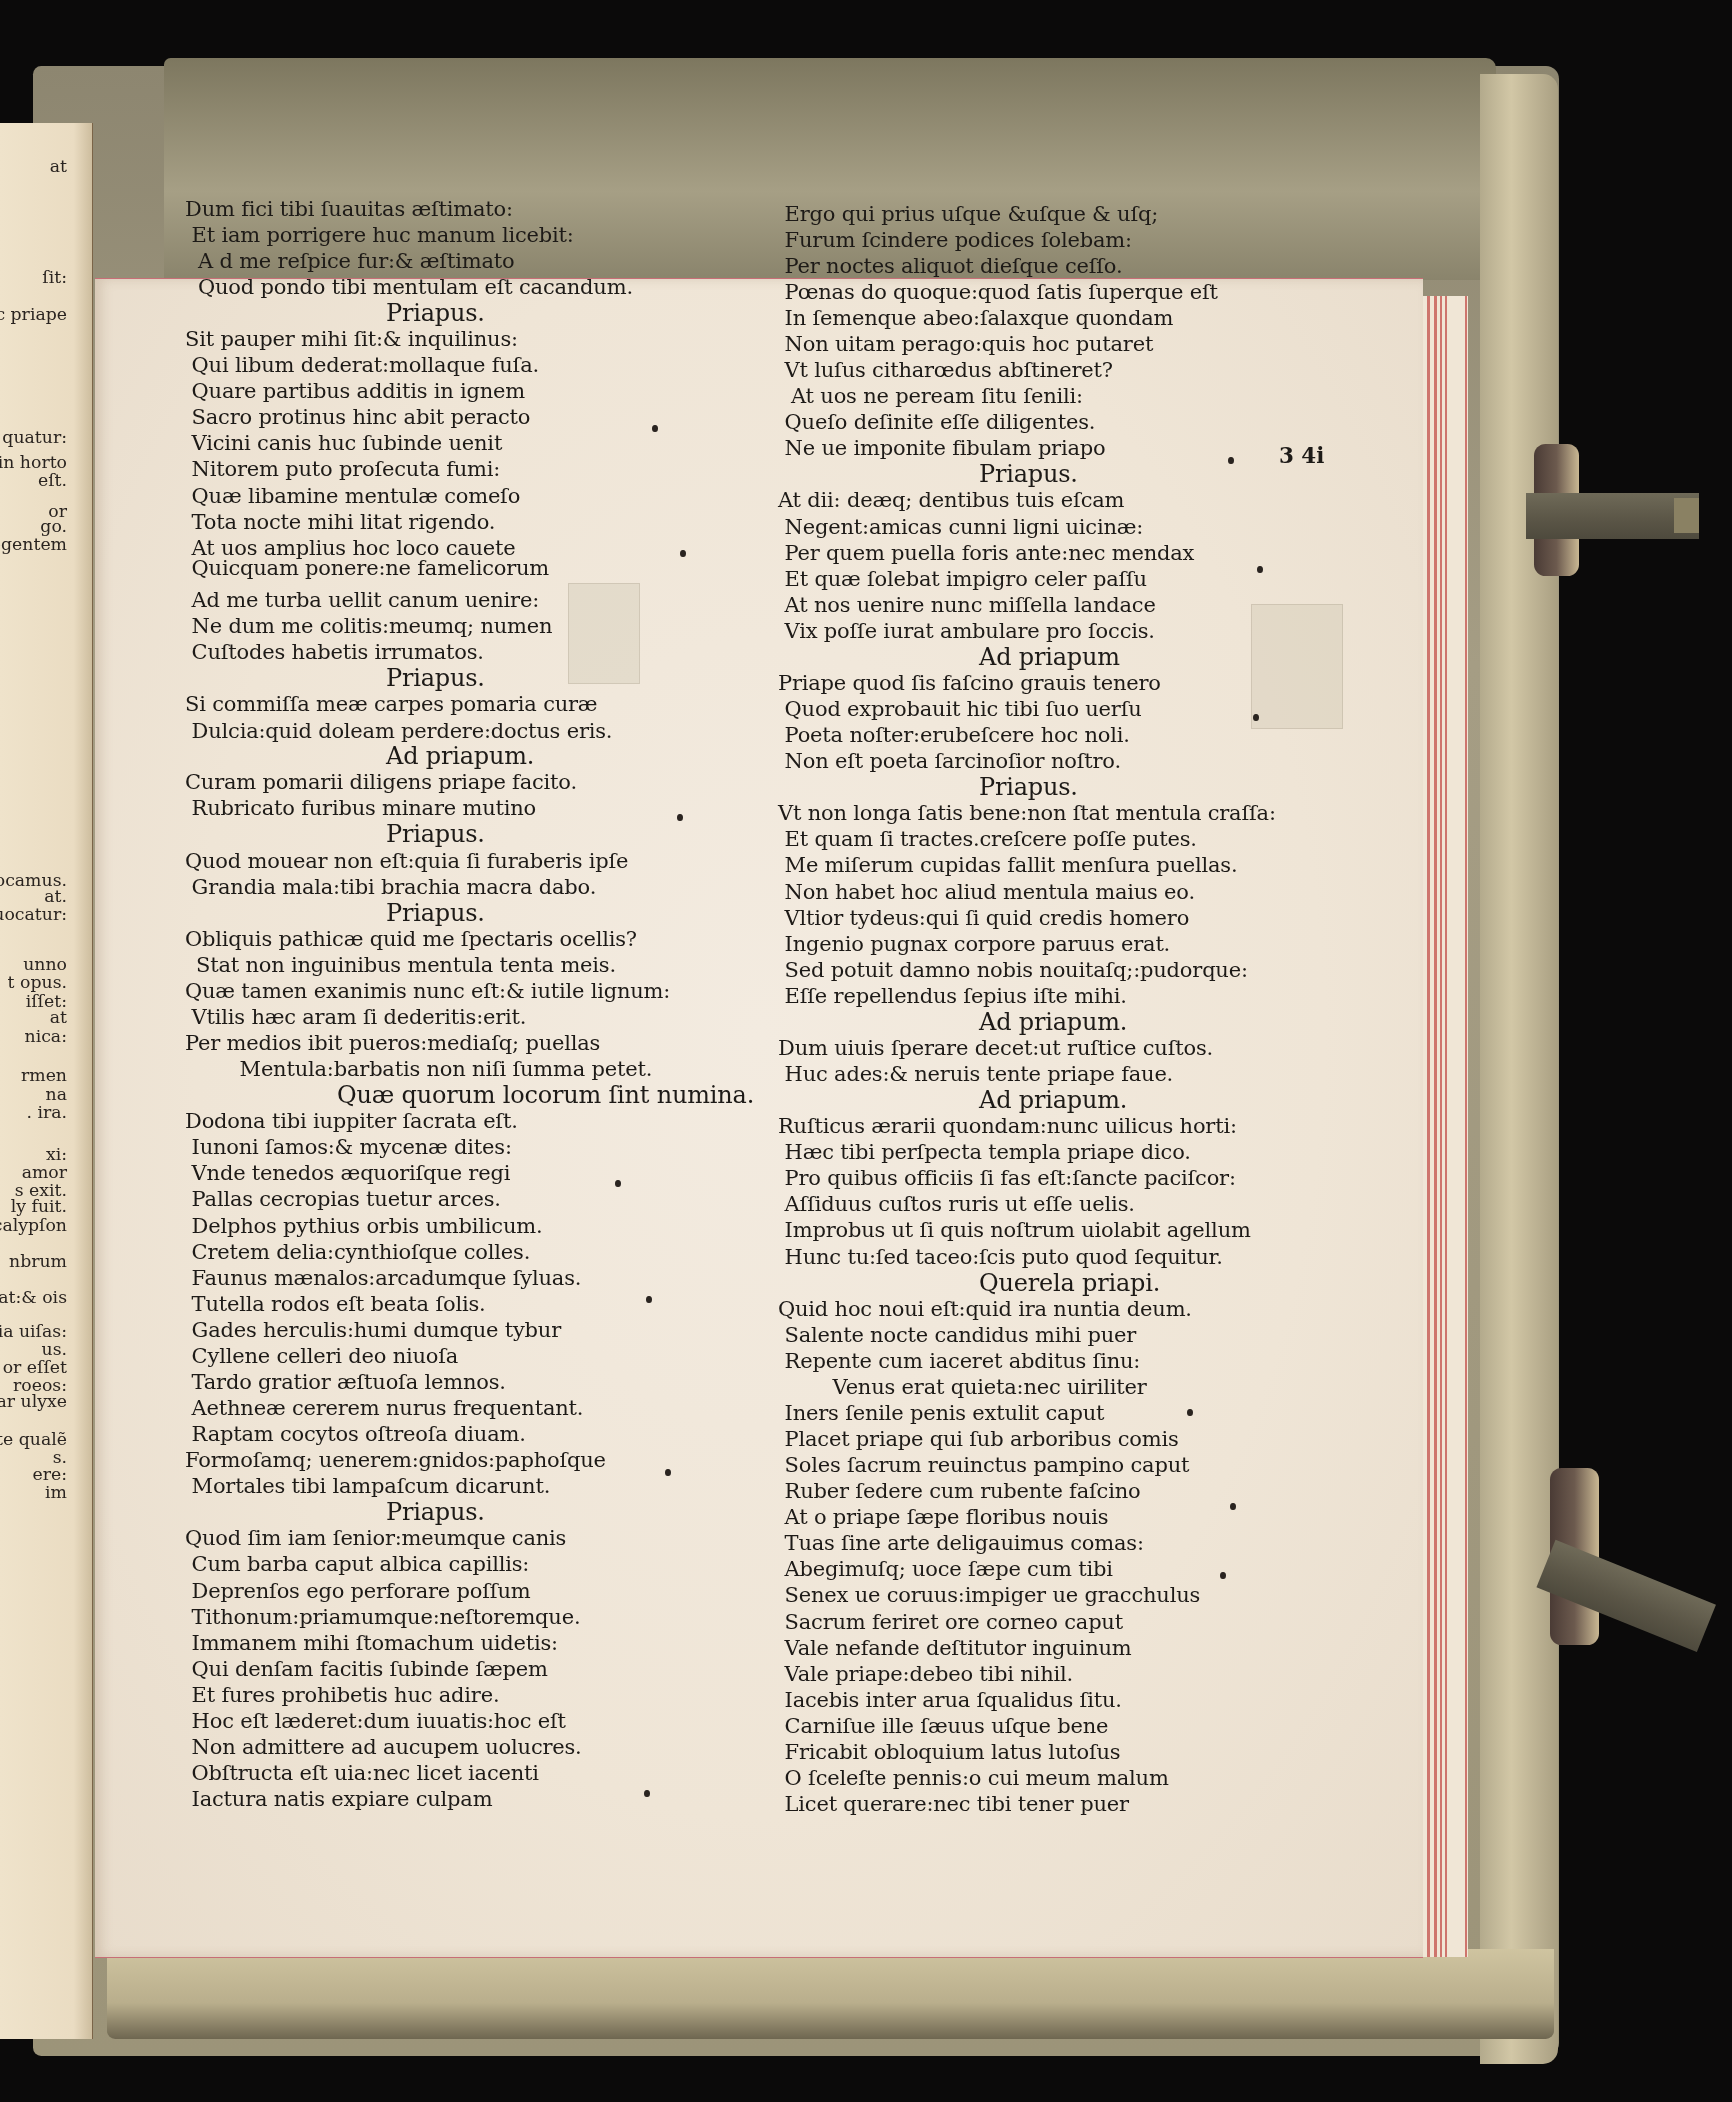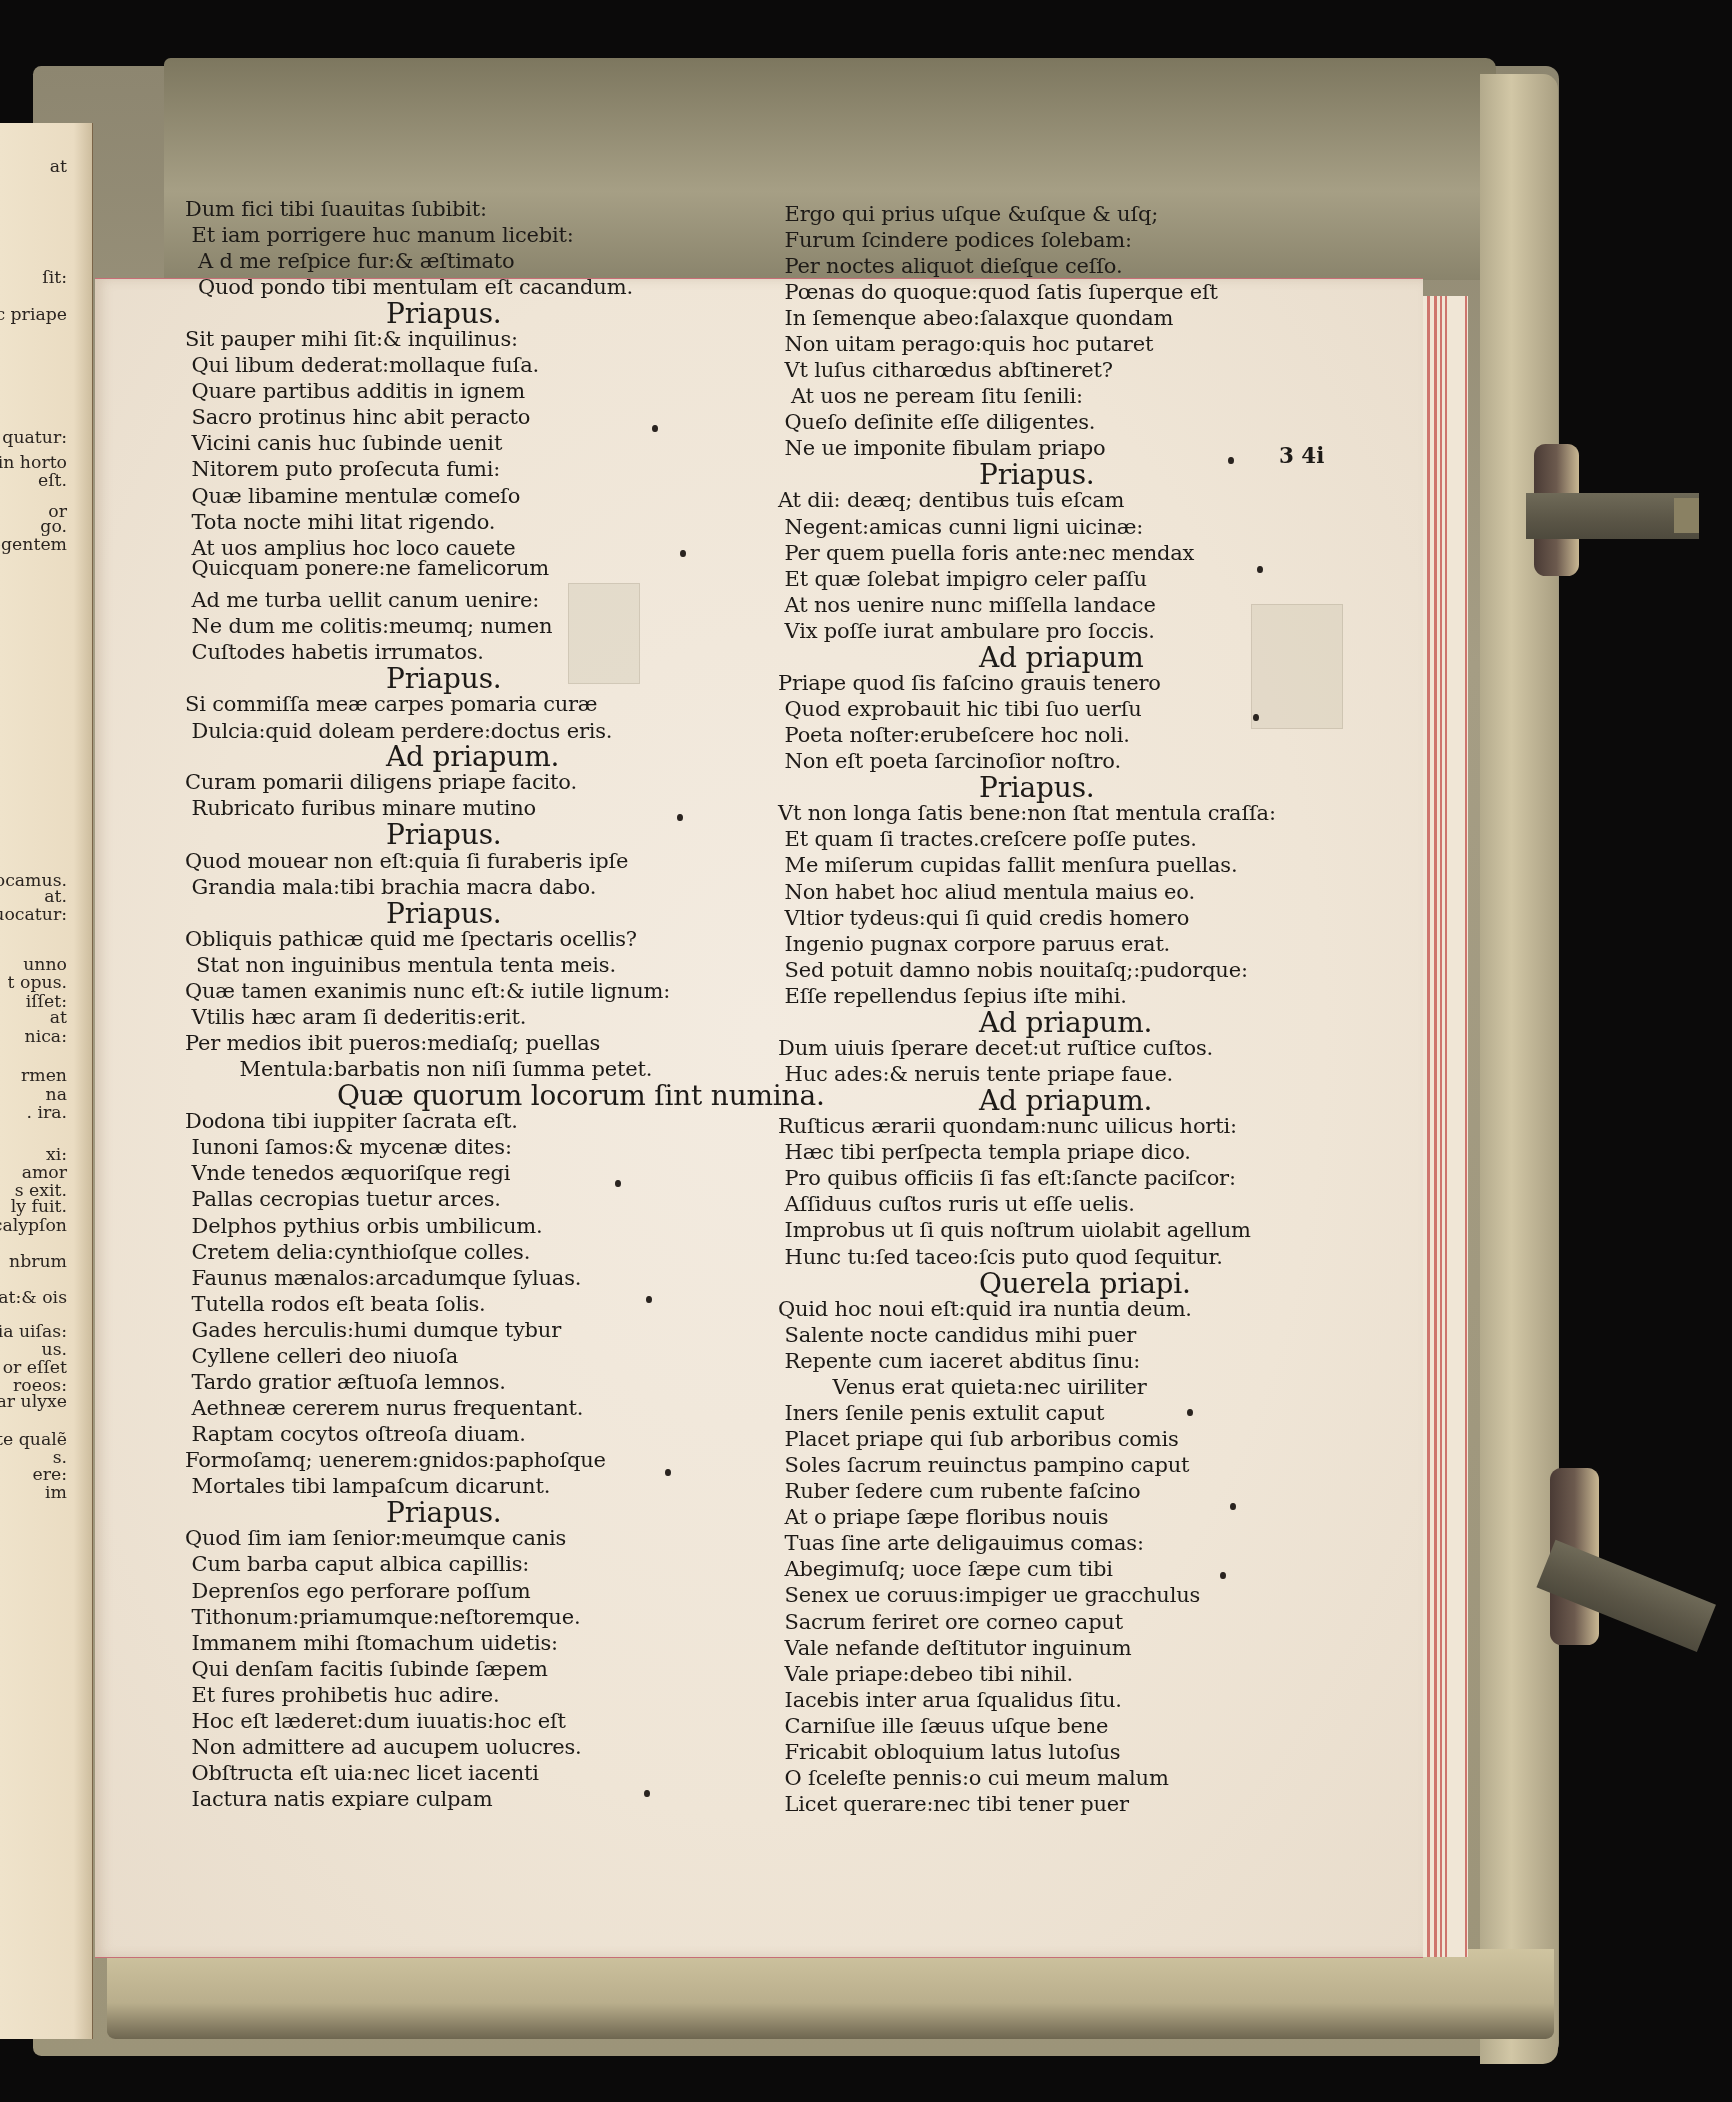--- a/index.html
+++ b/index.html
@@ -25,21 +25,21 @@
   .edge-line{position:absolute;top:0;height:100%;width:2.5px;background:#c8605a;opacity:.85;}
   .page{position:absolute;left:95px;top:278px;width:1328px;height:1678px;
         background:radial-gradient(ellipse at 50% 45%,#f3ebe0 0%,#efe5d6 60%,#e8dccb 100%);
         border-top:1.6px solid #c76e76;border-bottom:1.6px solid #c76e76;
         box-shadow:inset 6.6px 0 11.5px rgba(120,90,60,.18);}
   .ghost{position:absolute;border:0.8px solid rgba(150,140,120,.25);
          background:rgba(170,165,140,.18);}
   .col{position:absolute;top:0;}
   .line{position:absolute;white-space:nowrap;font-size:21px;line-height:25.5px;color:#1d1a17;
         letter-spacing:-0.2px;}
-  .line.heading{font-size:28px;}
+  .line.heading{font-size:24px;}
   .folio{position:absolute;left:1184px;top:164px;font-size:21.4px;font-weight:bold;color:#1d1a17;}
   .dot{position:absolute;width:5.8px;height:7.4px;border-radius:50%;background:#2a2420;}
   .clasp{position:absolute;}
   .clasp .leather{position:absolute;background:linear-gradient(90deg,#4a3b35,#6c5a4e 50%,#c9b893);
          border-radius:11.5px;}
   .clasp .strap{position:absolute;background:linear-gradient(180deg,#6f6a58,#5a5546 60%,#4e4a3d);
          transform-origin:left center;}
   .clasp .tip{position:absolute;background:#8a8163;}
 </style>
 </head>
@@ -96,21 +96,21 @@
   <div class="edge-line" style="left:25.5px"></div>
   <div class="edge-line" style="left:46px;width:1.6px"></div>
 </div>
 
 <div class="page" id="page">
 
   <div class="ghost" style="left:473px;top:304px;width:70px;height:99px;"></div>
   <div class="ghost" style="left:1156px;top:325px;width:90px;height:123px;"></div>
   <div class="folio">3 4i</div>
   <div class="col" id="left-col" style="left:90px;">
-      <div class="line" style="left: 0px; top: -82px;">Dum fici tibi ſuauitas ſubibit:</div>
+      <div class="line" style="left: 0px; top: -82px;">Dum fici tibi ſuauitas æſtimato:</div>
       <div class="line" style="left: 6.6px; top: -56px;">Et iam porrigere huc manum licebit:</div>
       <div class="line" style="left: 13px; top: -30px;">A d me reſpice fur:&amp; æſtimato</div>
       <div class="line" style="left: 13px; top: -4px;">Quod pondo tibi mentulam eſt cacandum.</div>
       <div class="line heading" style="left: 201px; top: 22px;">Priapus.</div>
       <div class="line" style="left: 0px; top: 48px;">Sit pauper mihi ſit:&amp; inquilinus:</div>
       <div class="line" style="left: 6.6px; top: 74px;">Qui libum dederat:mollaque fuſa.</div>
       <div class="line" style="left: 6.6px; top: 100px;">Quare partibus additis in ignem</div>
       <div class="line" style="left: 6.6px; top: 126px;">Sacro protinus hinc abit peracto</div>
       <div class="line" style="left: 6.6px; top: 152px;">Vicini canis huc ſubinde uenit</div>
       <div class="line" style="left: 6.6px; top: 178px;">Nitorem puto proſecuta fumi:</div>

